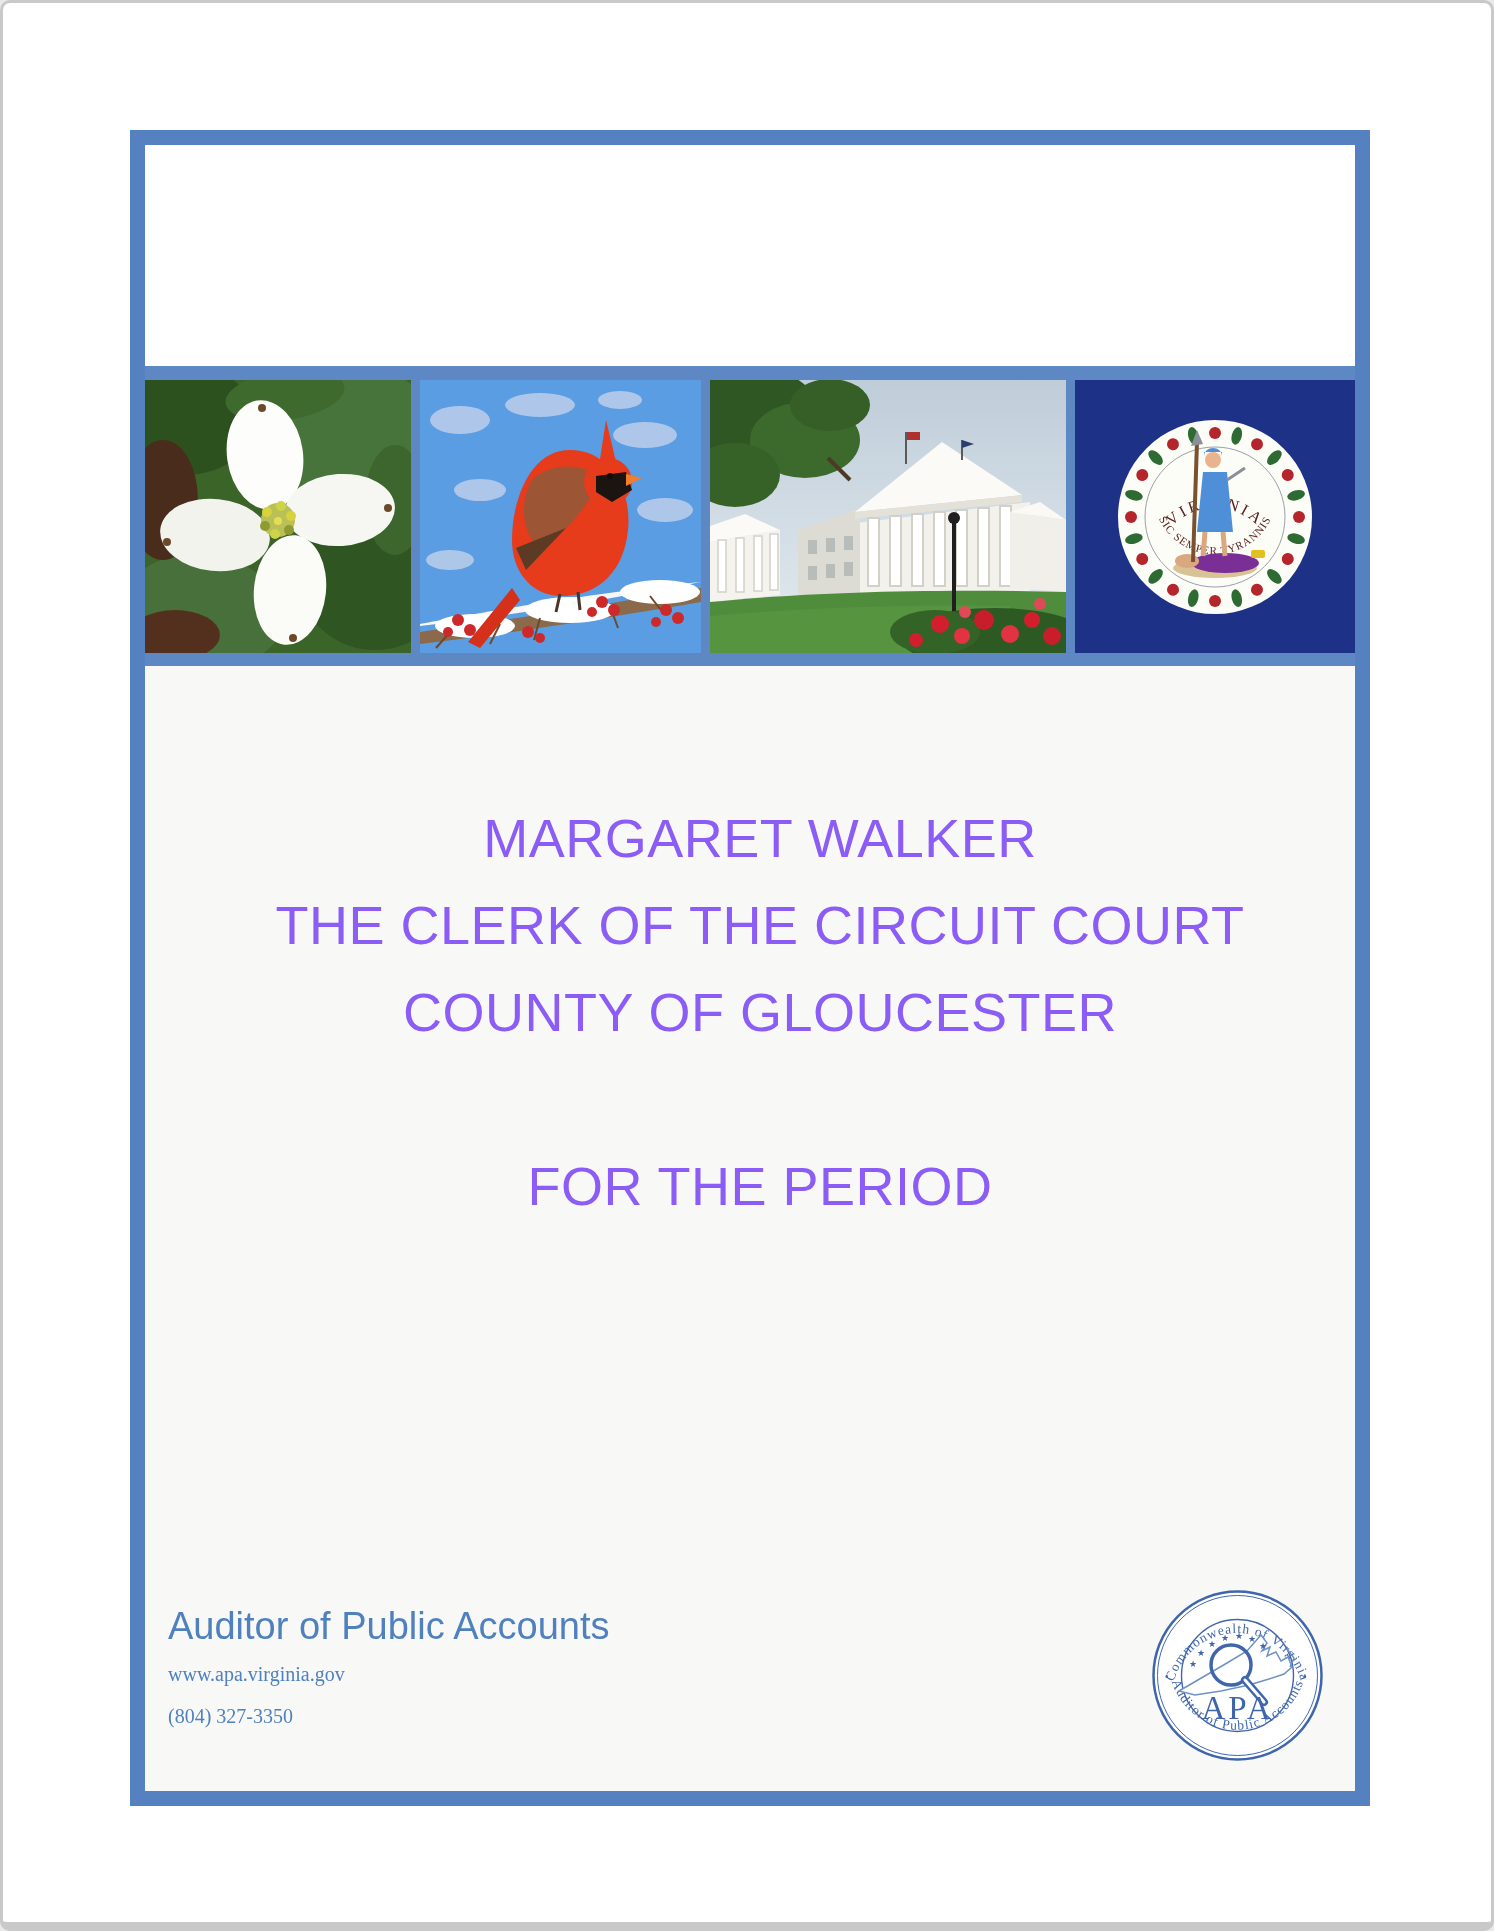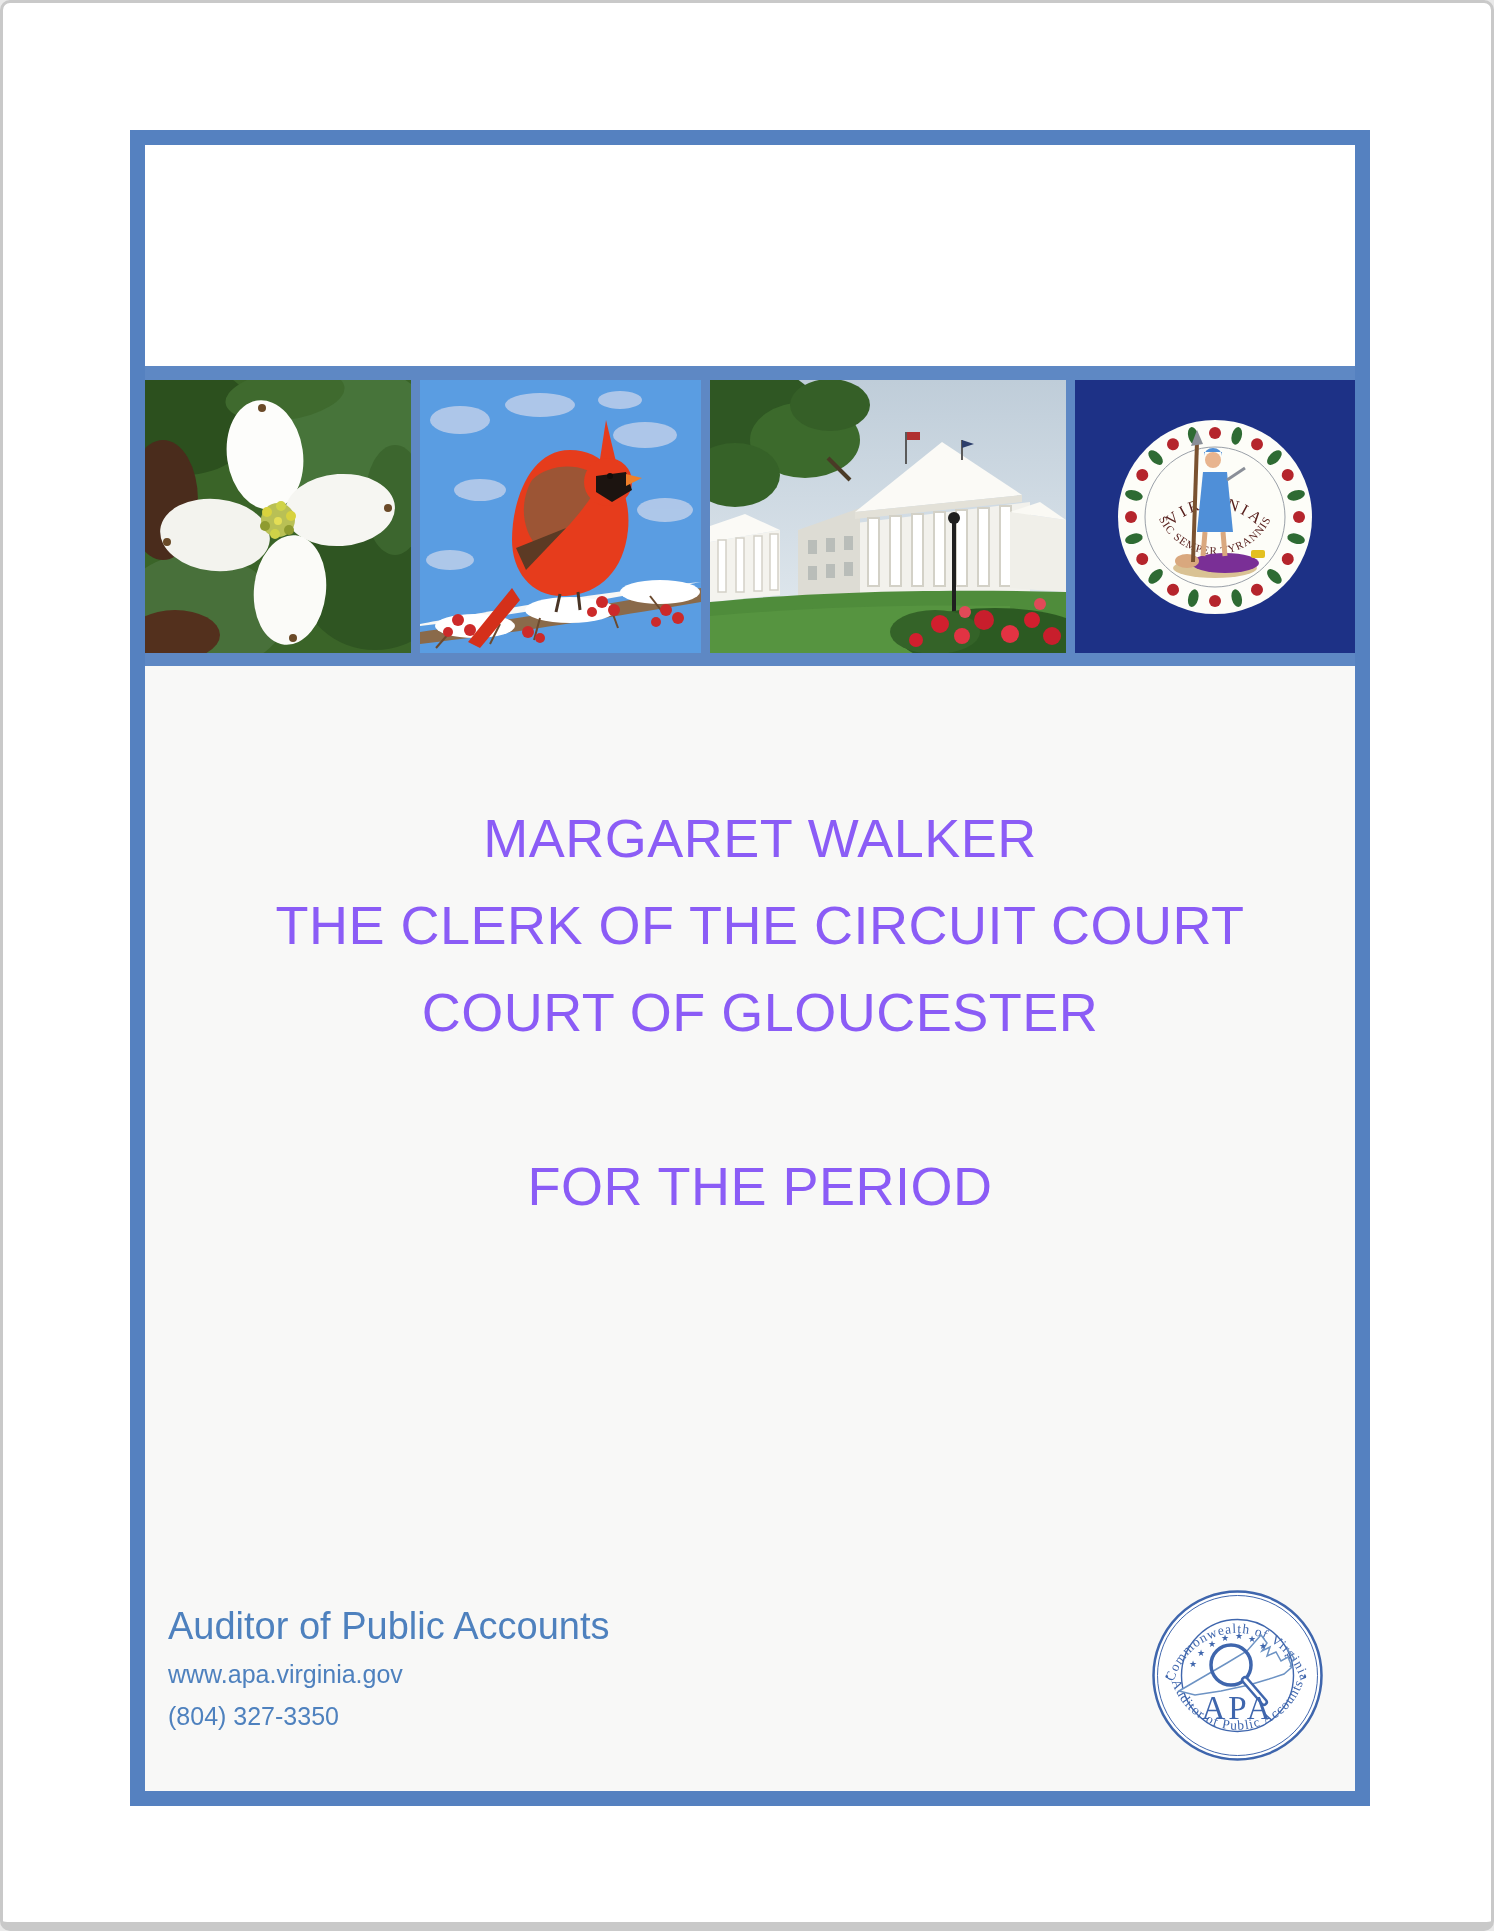--- a/index.html
+++ b/index.html
@@ -45,21 +45,21 @@
     font-size:54px;line-height:87px;
     letter-spacing:0.5px;
   }
   .title-line{white-space:nowrap;}
   .gap-above{margin-top:87px;}
   .contact-block{
     position:absolute;left:165px;top:1596px;
     color:#4E81BE;text-align:left;
   }
   .contact-big{font-size:38px;line-height:54px;}
-  .contact-small{font-size:25px;line-height:42px;}
+  .contact-small{font-size:20px;line-height:42px;font-family:Liberation Serif, serif;}
   .apa-seal{
     position:absolute;left:1148px;top:1586px;width:173px;height:173px;
   }
   .apa-seal svg{display:block;}
 </style>
 </head>
 <body>
 
 <div class="page">
 
@@ -310,21 +310,21 @@
     </div>
   </div>
 
   <div class="lower"></div>
 
   <div class="frame"></div>
 
   <div class="title-block">
     <div class="title-line">MARGARET WALKER</div>
     <div class="title-line">THE CLERK OF THE CIRCUIT COURT</div>
-    <div class="title-line">COURT OF GLOUCESTER</div>
+    <div class="title-line">COUNTY OF GLOUCESTER</div>
     <div class="title-line gap-above">FOR THE PERIOD</div>
   </div>
 
   <div class="contact-block">
     <div class="contact-big">Auditor of Public Accounts</div>
     <div class="contact-small">www.apa.virginia.gov</div>
     <div class="contact-small">(804) 327-3350</div>
   </div>
 
   <div class="apa-seal">

